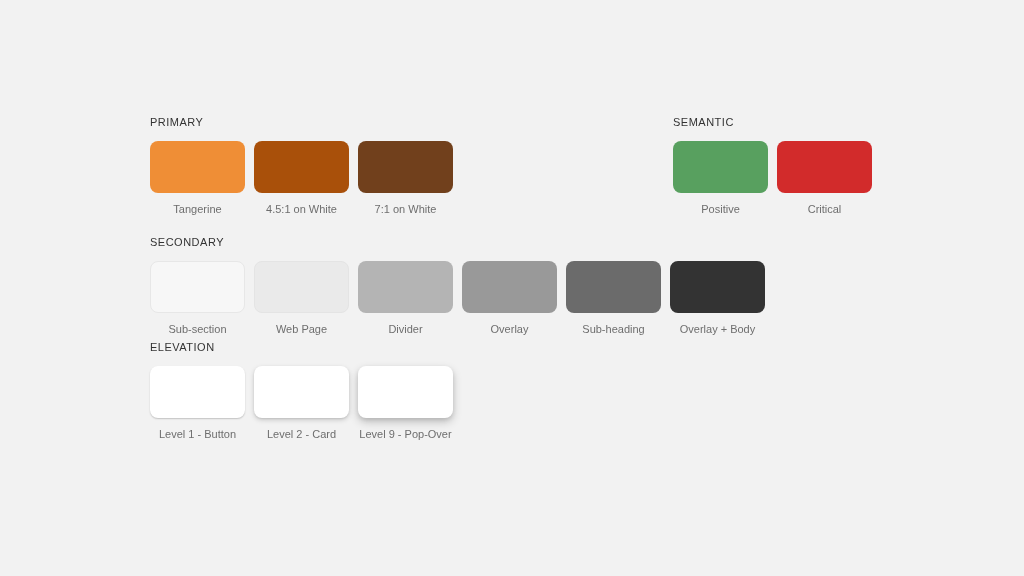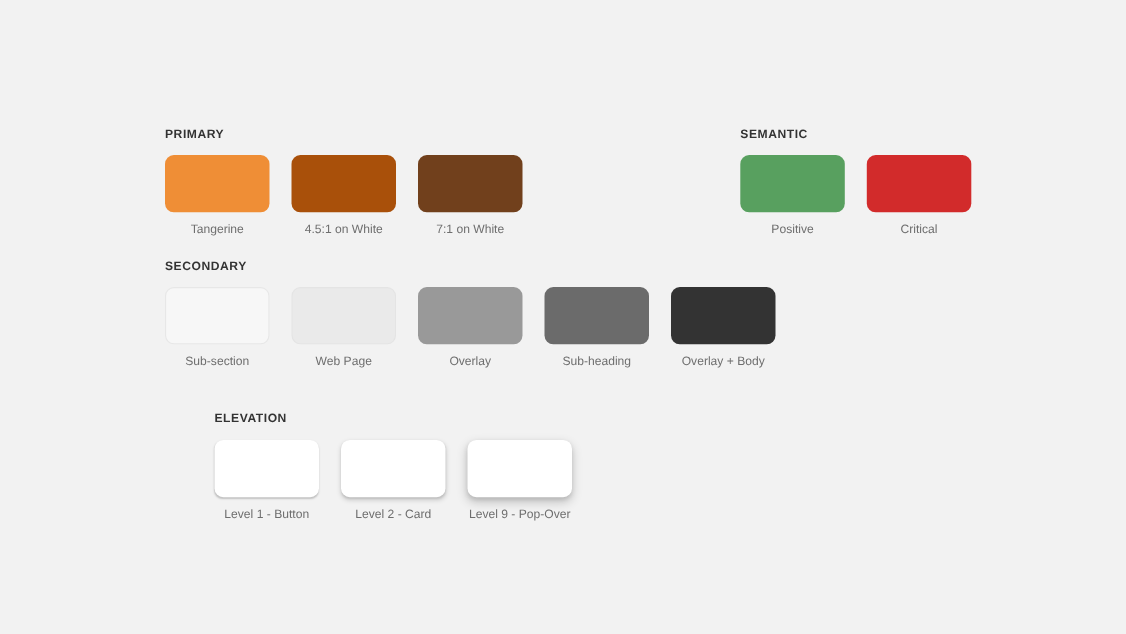--- a/index.html
+++ b/index.html
@@ -20,31 +20,31 @@
     inset: 0;
   }
 
   
   .group {
     position: absolute;
   }
 
   .group-title {
     font-size: 11px;
-    font-weight: bold;
+    font-weight: normal;
     color: #333333;
     letter-spacing: 0.5px;
     margin: 0 0 12px 0;
     line-height: 13px;
     white-space: nowrap;
   }
 
   .swatch-row {
     display: flex;
-    gap: 20px;
+    gap: 9px;
     align-items: flex-start;
   }
 
   .swatch-cell {
     width: 95px;
     display: flex;
     flex-direction: column;
     align-items: center;
   }
 
@@ -66,21 +66,21 @@
 
   
   .elev-1 { box-shadow: 0 1px 2px rgba(0,0,0,0.14), 0 1px 1px rgba(0,0,0,0.07); }
   .elev-2 { box-shadow: 0 2px 5px rgba(0,0,0,0.17), 0 1px 2px rgba(0,0,0,0.09); }
   .elev-3 { box-shadow: 0 4px 10px rgba(0,0,0,0.20), 0 2px 4px rgba(0,0,0,0.10); }
 
   
   #group-primary   { left: 150px; top: 116px; }
   #group-semantic  { left: 673px; top: 116px; }
   #group-secondary { left: 150px; top: 236px; }
-  #group-elevation { left: 150px; top: 375px; margin-left: 45px; }
+  #group-elevation { left: 150px; top: 341px; }
 </style>
 </head>
 <body>
 
 <div class="canvas">
 
   <section class="group" id="group-primary">
     <h2 class="group-title">PRIMARY</h2>
     <div class="swatch-row">
         <div class="swatch-cell">
@@ -117,20 +117,24 @@
     <div class="swatch-row">
         <div class="swatch-cell">
           <div class="swatch-chip" style="background: rgb(247, 247, 247); border: 1px solid rgb(231, 231, 231);"></div>
           <div class="swatch-label">Sub-section</div>
         </div>
         <div class="swatch-cell">
           <div class="swatch-chip" style="background: rgb(234, 234, 234); border: 1px solid rgb(228, 228, 228);"></div>
           <div class="swatch-label">Web Page</div>
         </div>
         <div class="swatch-cell">
+          <div class="swatch-chip" style="background: rgb(180, 180, 180);"></div>
+          <div class="swatch-label">Divider</div>
+        </div>
+        <div class="swatch-cell">
           <div class="swatch-chip" style="background: rgb(153, 153, 153);"></div>
           <div class="swatch-label">Overlay</div>
         </div>
         <div class="swatch-cell">
           <div class="swatch-chip" style="background: rgb(107, 107, 107);"></div>
           <div class="swatch-label">Sub-heading</div>
         </div>
         <div class="swatch-cell">
           <div class="swatch-chip" style="background: rgb(51, 51, 51);"></div>
           <div class="swatch-label">Overlay + Body</div>

